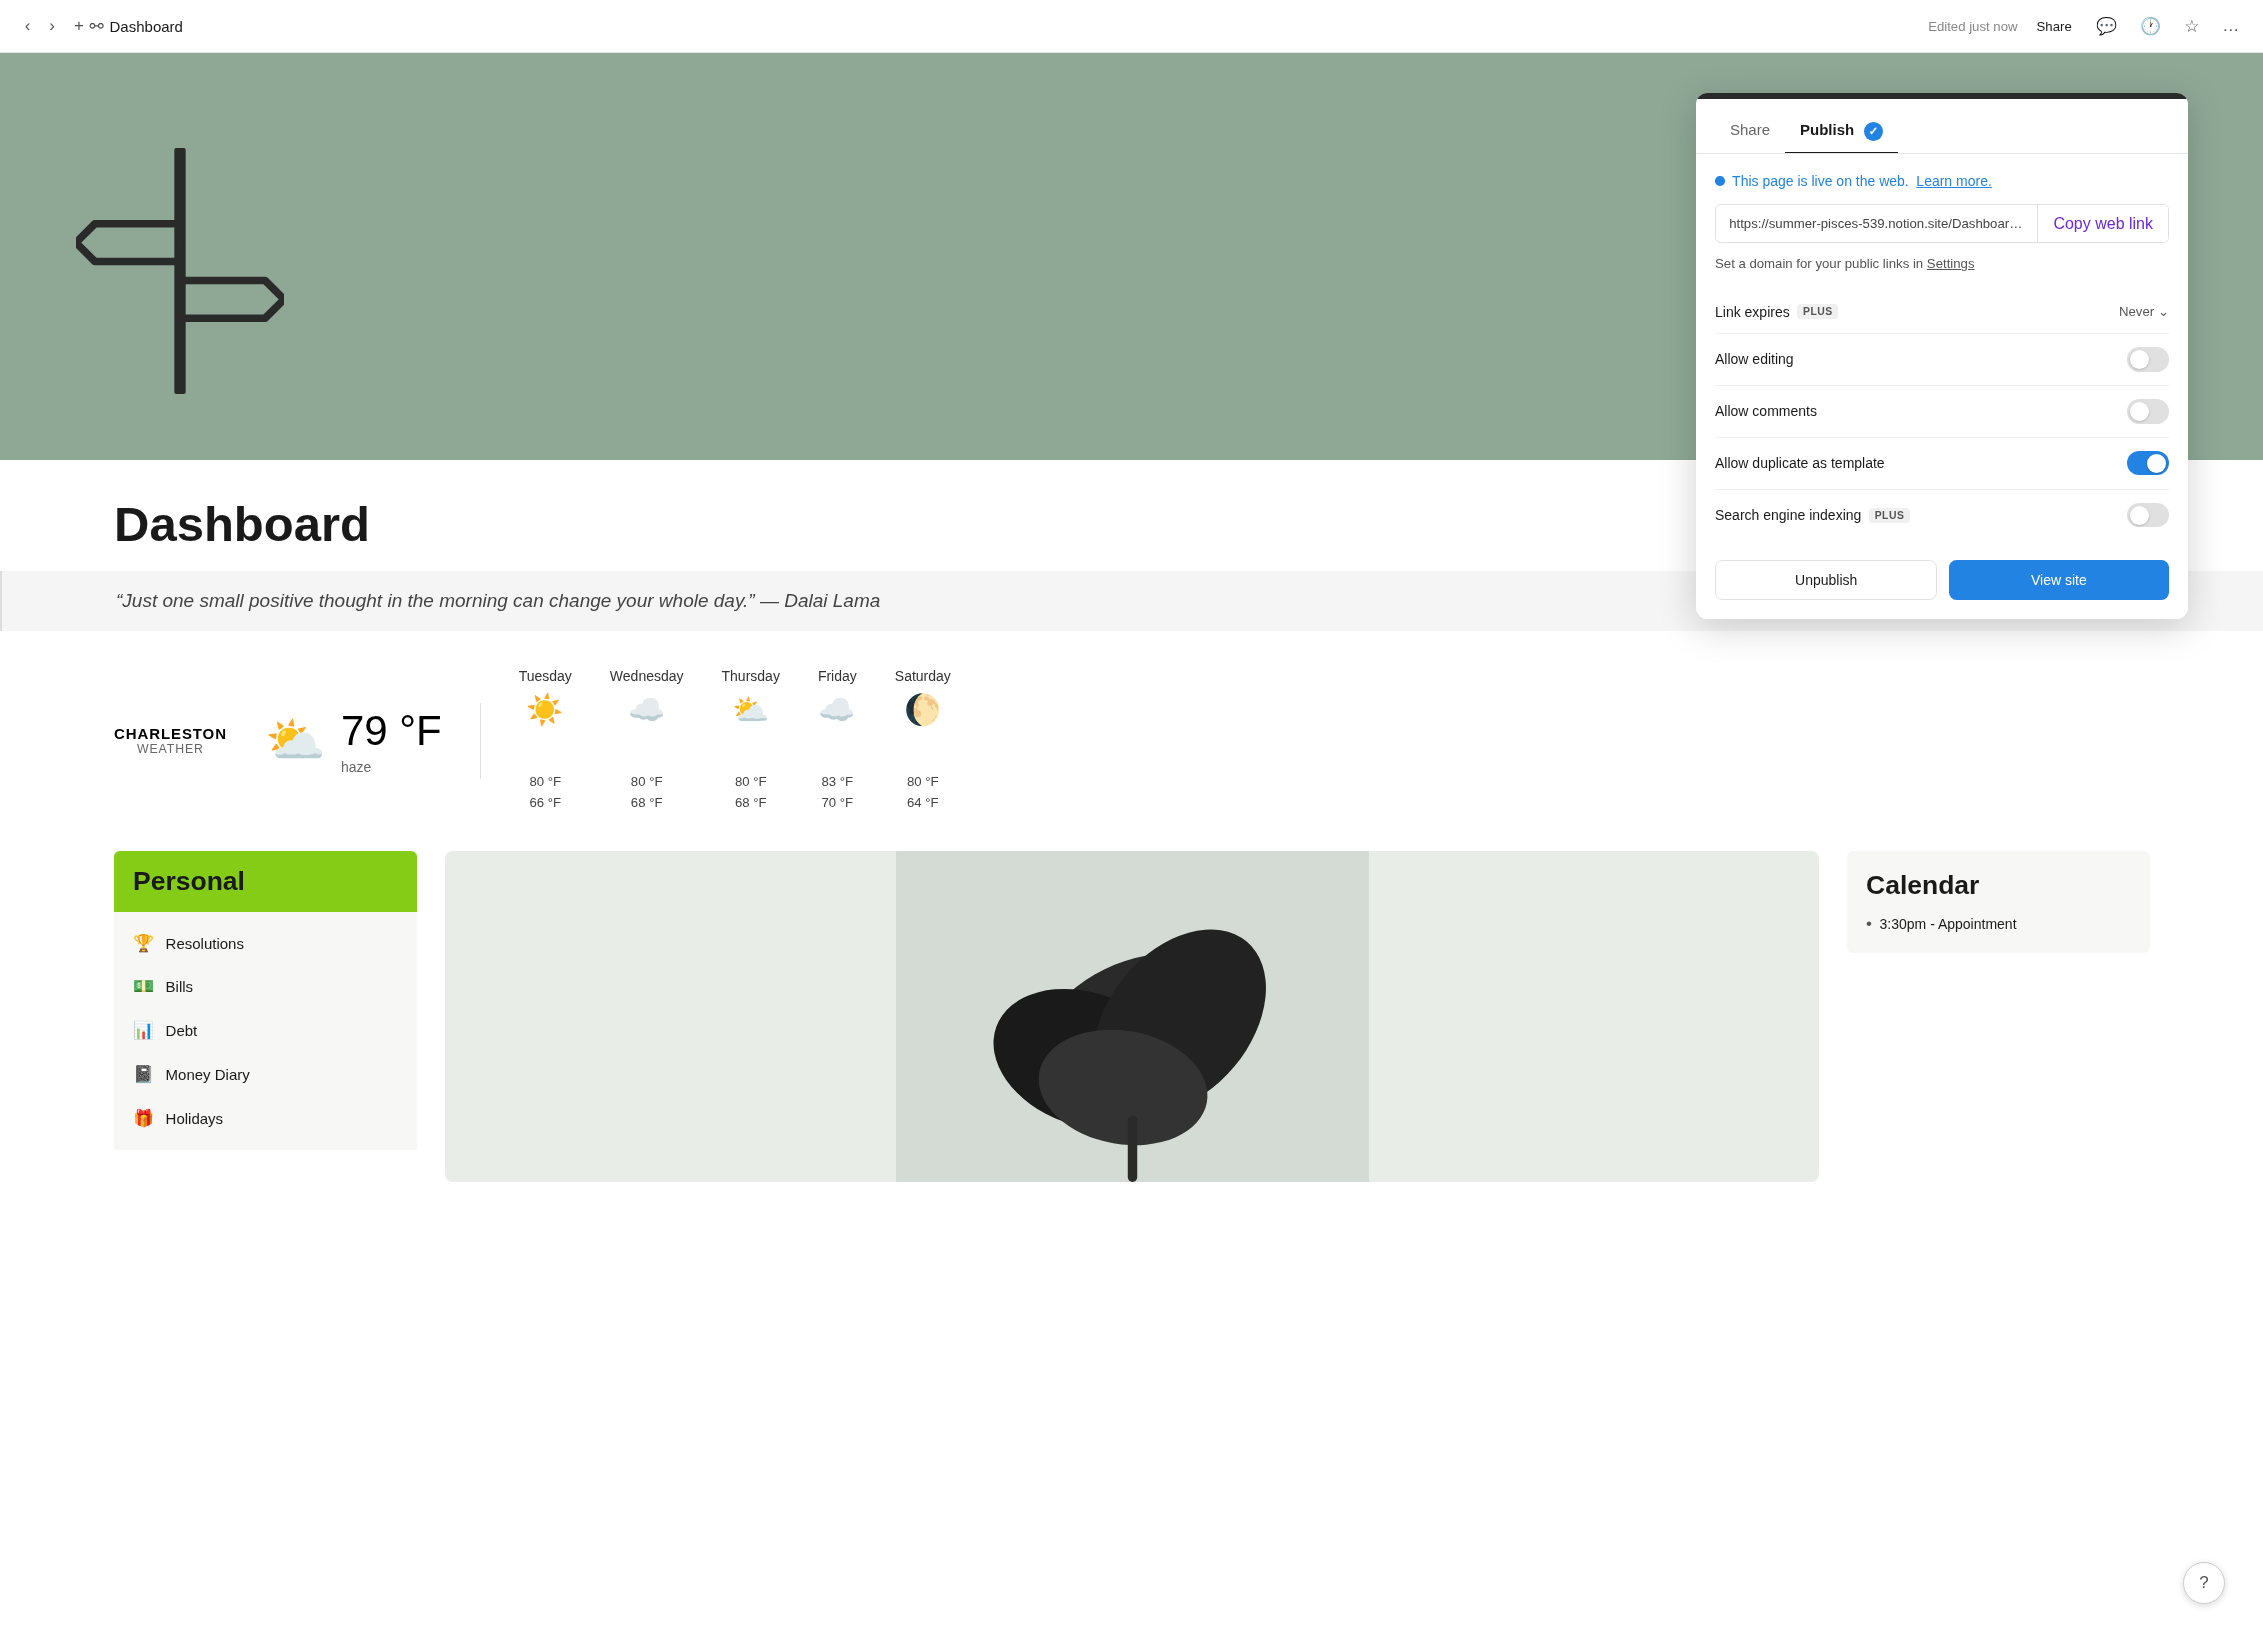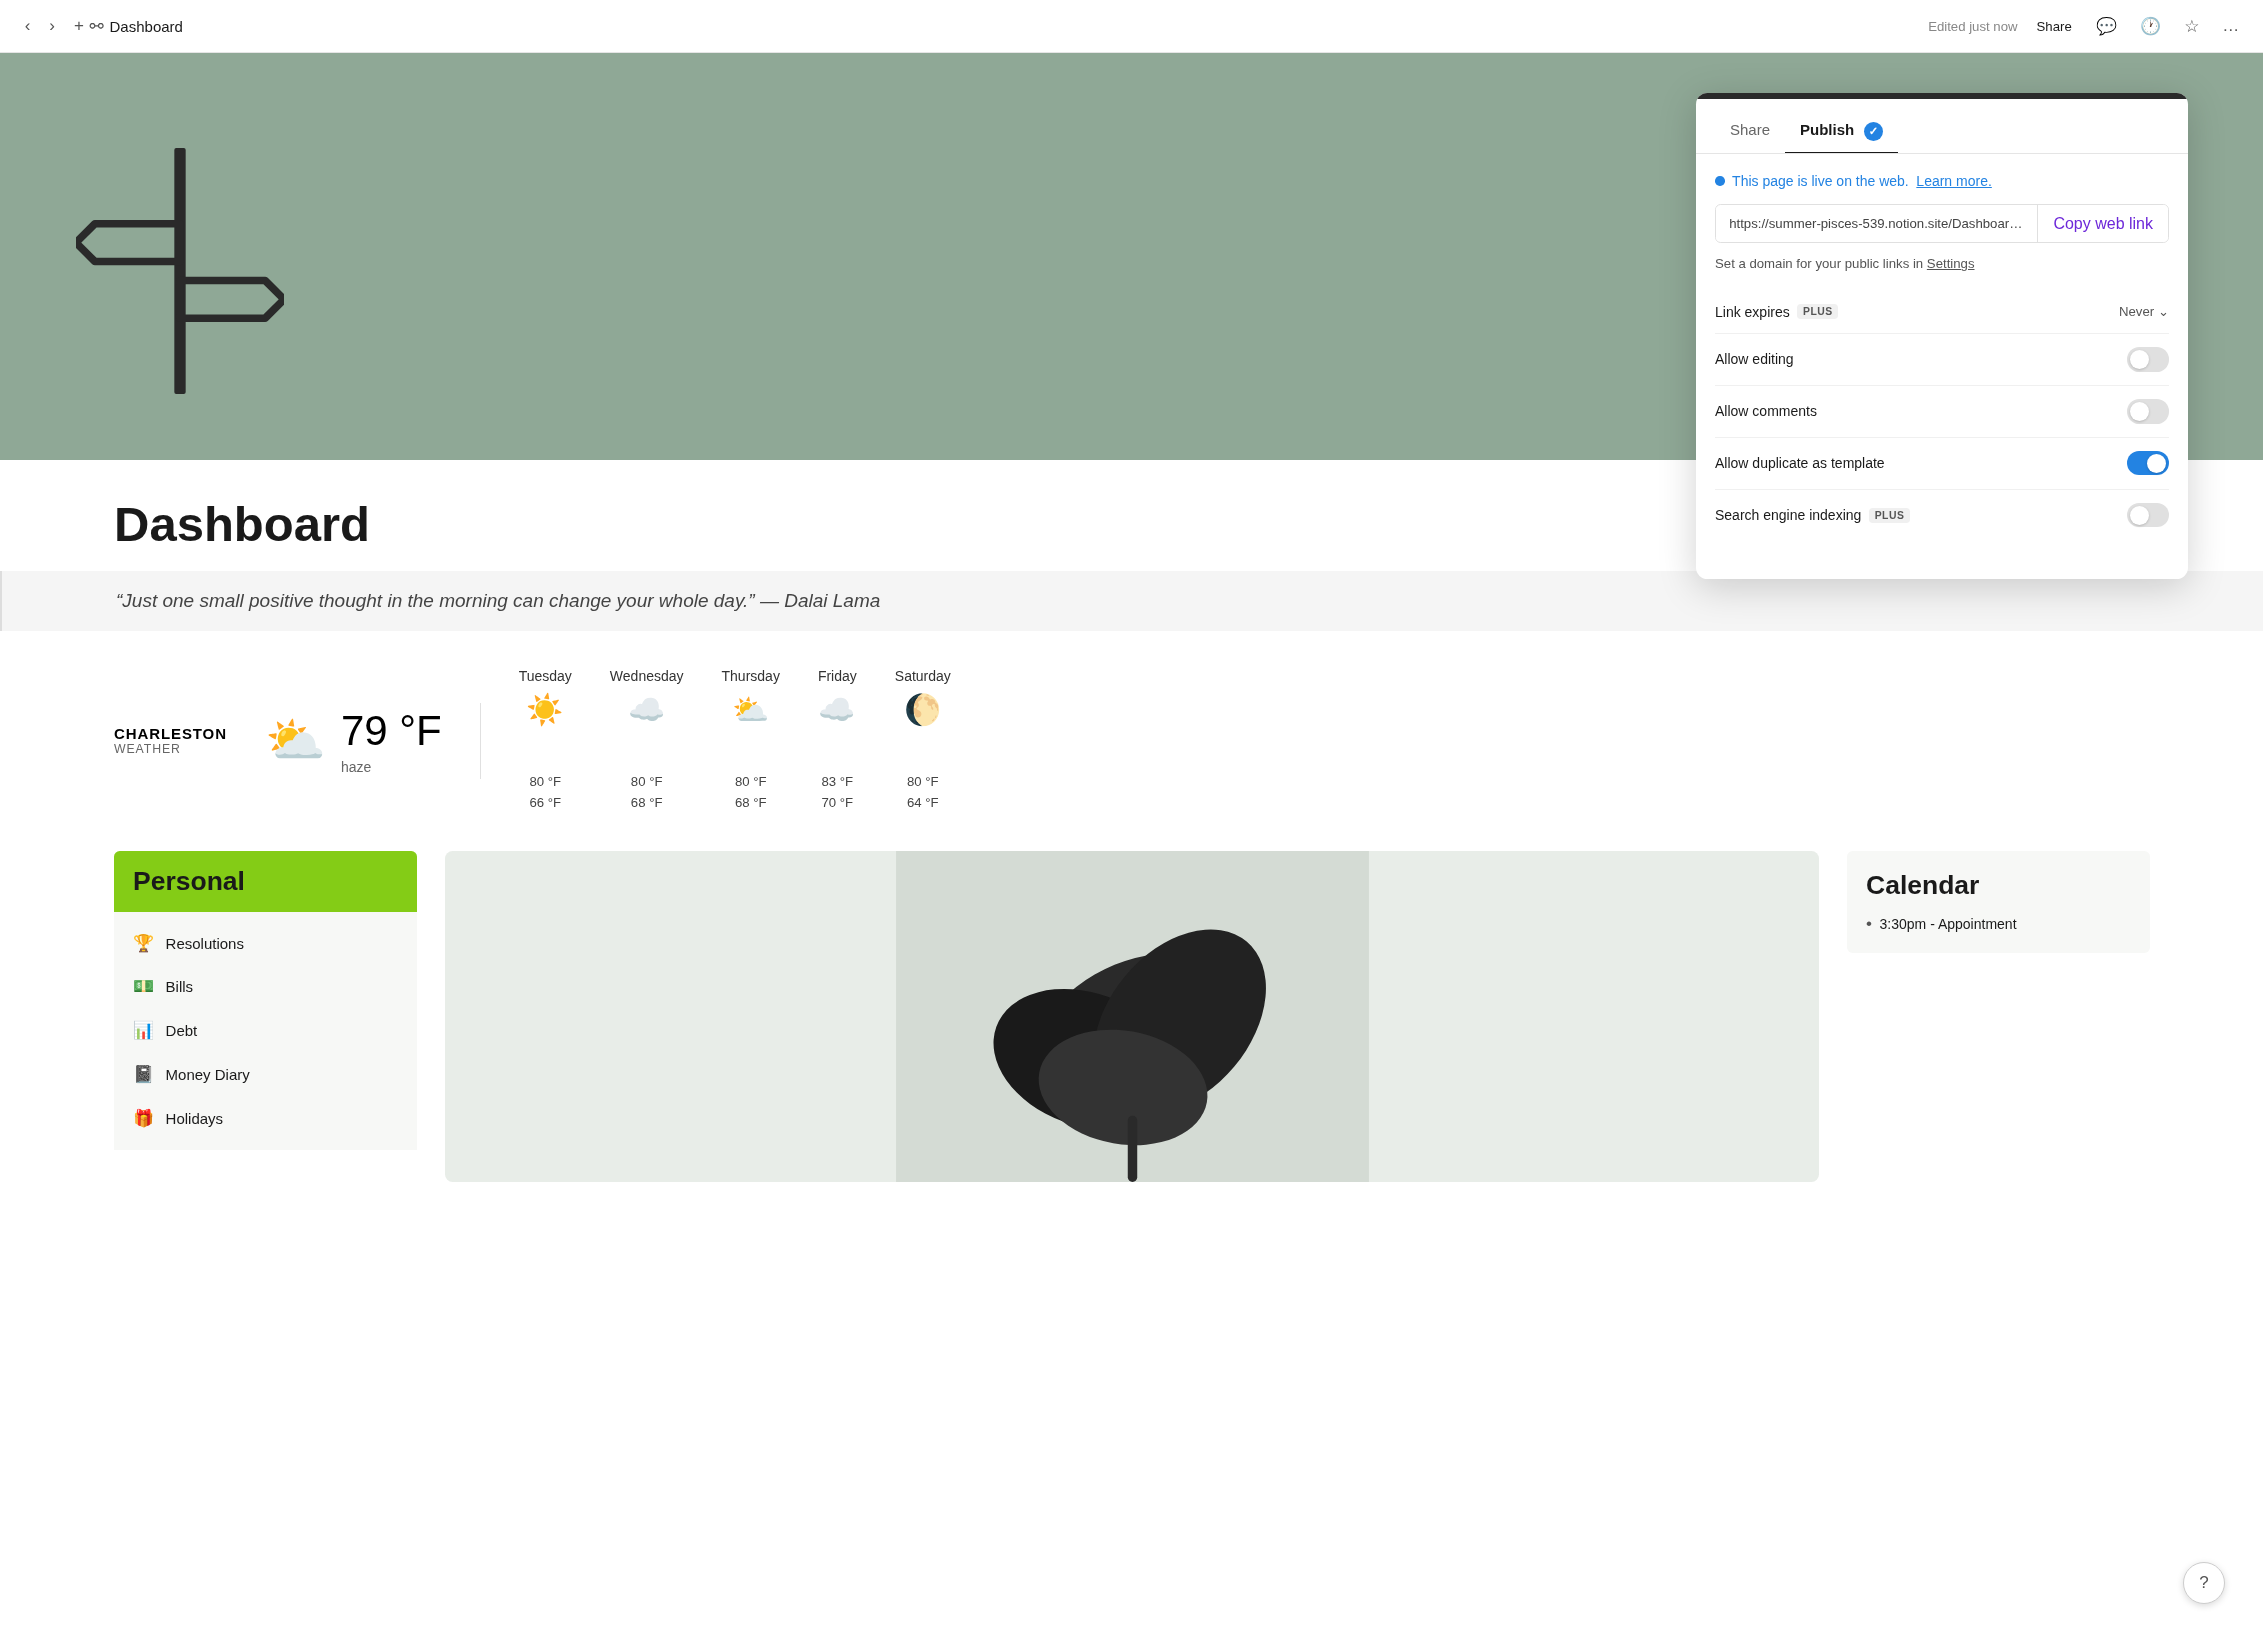--- a/index.html
+++ b/index.html
@@ -28,21 +28,21 @@
 
     
     .page-title-area { padding: 38px 114px 9.5px; background: #fff; }
     .page-title { font-size: 49px; font-weight: 700; color: #1a1a1a; line-height: 1.1; }
 
     
     .quote-bar { background: #f5f5f5; padding: 19px 114px; font-size: 19px; font-style: italic; color: #444; border-left: 2.8px solid #ddd; margin: 9.5px 0; }
 
     
     .weather-section { padding: 28px 114px; display: flex; align-items: center; gap: 38px; }
-    .weather-location { text-align: left; }
+    .weather-location { text-align: center; }
     .weather-city { font-weight: 700; font-size: 15px; letter-spacing: 0.9px; }
     .weather-label { font-size: 12.3px; color: #666; letter-spacing: 0.9px; }
     .weather-current { display: flex; align-items: center; gap: 15px; }
     .weather-icon-main { font-size: 49px; }
     .weather-temp { font-size: 42px; font-weight: 300; }
     .weather-condition { font-size: 14px; color: #666; margin-top: 3.8px; }
     .weather-forecast { display: flex; gap: 38px; align-items: flex-end; }
     .forecast-day { text-align: center; }
     .forecast-label { font-size: 14px; font-weight: 500; color: #333; margin-bottom: 7.6px; }
     .forecast-icon { font-size: 30px; margin-bottom: 7.6px; }
@@ -340,20 +340,24 @@
           <div class="toggle-row">
             <div class="toggle-label">
               <span>Search engine indexing</span>
               <span class="plus-badge">PLUS</span>
             </div>
             <div class="toggle-switch"></div>
           </div>
 
         </div>
 
+        <div class="action-btns">
+          <button class="unpublish-btn">Unpublish</button>
+          <button class="view-site-btn">View site</button>
+        </div>
 
       </div>
     </div>
   </div>
 
 </div>
 
 <button class="help-btn">?</button>
 
 

